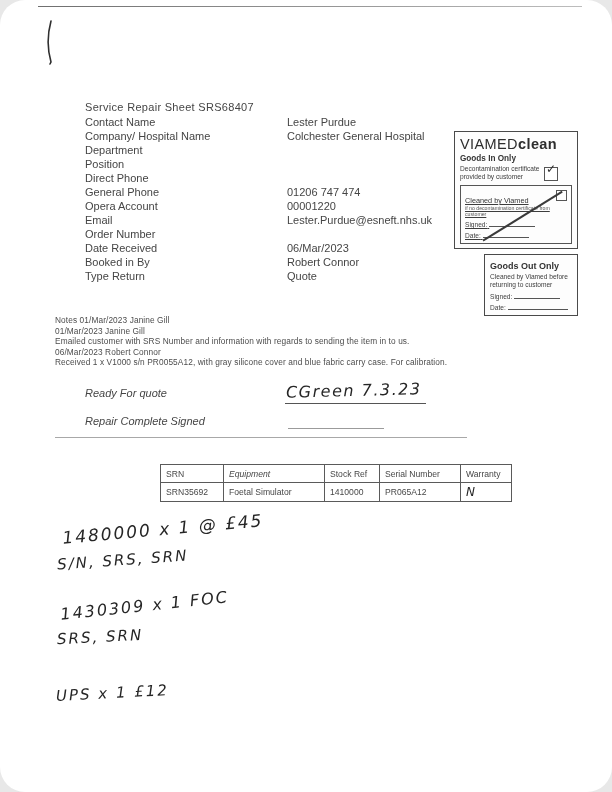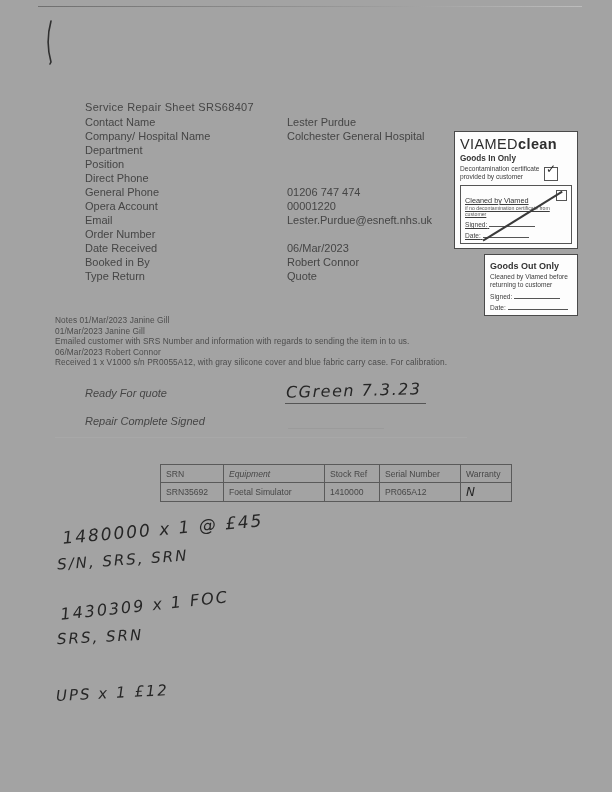--- a/index.html
+++ b/index.html
@@ -1,19 +1,19 @@
 <!DOCTYPE html>
 <html><head>
 <meta charset="utf-8">
 <style>
   html,body{margin:0;padding:0;background:#e8e8e8;}
   .page{
     position:relative;width:612px;height:792px;margin:0 auto;
-    background:#a3a3a3;overflow:hidden;
-    font-family:"Liberation Sans",sans-serif;color:#3c3c3c;
+    background:#ffffff;overflow:hidden;
+    font-family:"Liberation Sans",sans-serif;color:#3c3c3c;border-radius:25px;
   }
   .abs{position:absolute;}
   
   .scan-top-line{position:absolute;left:38px;top:6px;width:544px;height:1px;
     background:linear-gradient(90deg,#6f6f6f,#9a9a9a 60%,#bdbdbd);}
   .section-rule{position:absolute;left:55px;top:437px;width:412px;height:1px;background:#a8a8a8;}
   
   .doc-title{position:absolute;left:85px;top:101px;font-size:11px;letter-spacing:.3px;color:#454545;}
   .fields{position:absolute;left:85px;top:115px;width:400px;font-size:11px;color:#454545;}
   .field-row{height:14px;line-height:14px;white-space:nowrap;}

